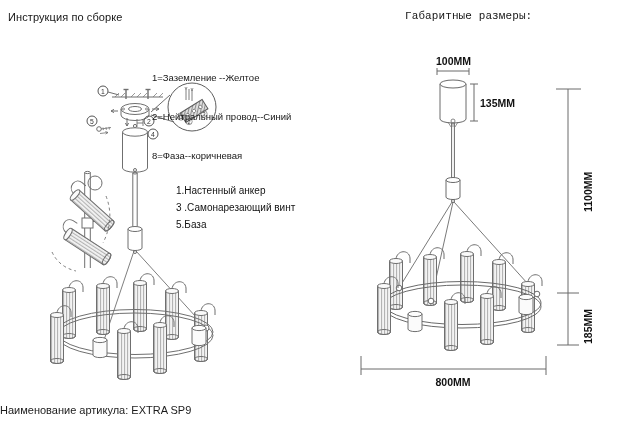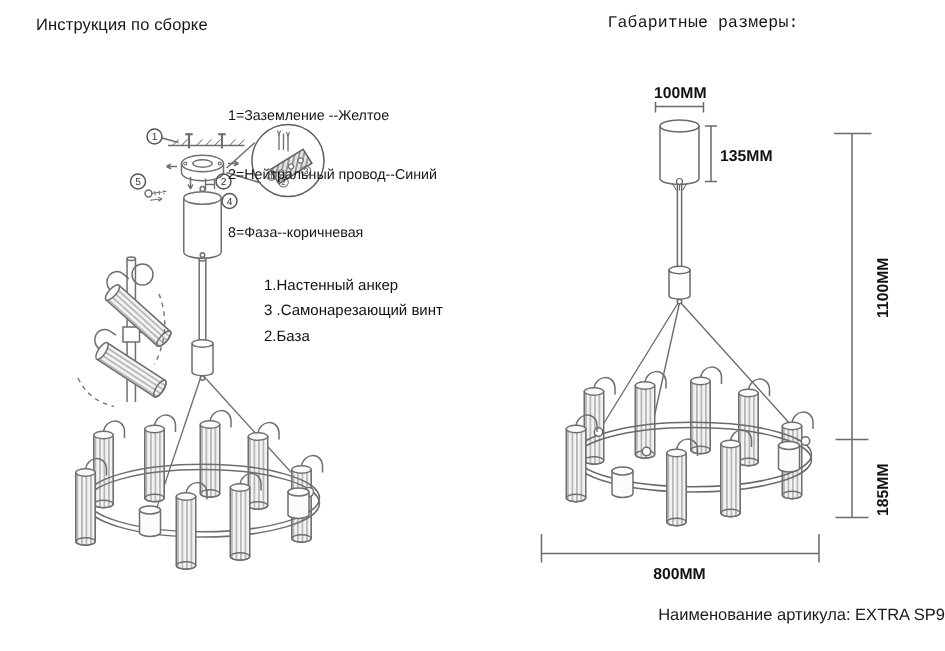--- a/index.html
+++ b/index.html
@@ -8,21 +8,21 @@
     width:630px;height:434px;
     background:#ffffff;
     font-family:"Liberation Sans", sans-serif;
     color:#1d1d1d;
     overflow:hidden;
   }
   .abs{position:absolute;}
   .title{font-size:11px;font-weight:400;color:#161616;letter-spacing:.1px;}
   .legend{font-size:9.5px;line-height:13px;color:#161616;white-space:pre;}
   .parts{font-size:10px;line-height:17px;color:#121212;}
-  .footer{font-size:11px;color:#1b1b1b;text-align:right;width:100%;}
+  .footer{font-size:11px;color:#1b1b1b;text-align:left;width:100%;}
   svg{position:absolute;left:0;top:0;}
   svg text{font-family:"Liberation Sans", sans-serif;fill:#1a1a1a;stroke:none;}
   .dim{font-size:10.5px;font-weight:700;fill:#111;}
   .co{font-size:6.8px;fill:#333;}
   .co2{font-size:5.6px;fill:#333;}
 </style>
 </head>
 <body>
 
 <div class="page">
@@ -249,30 +249,30 @@
         <text class="dim" transform="translate(592,344) rotate(-90)">185MM</text>
       </g>
 
       <g>
         <path d="M361,356 L361,375 M546,356 L546,375 M361,369 L546,369"></path>
         <text class="dim" x="453" y="386" text-anchor="middle">800MM</text>
       </g>
     </g>
   </svg>
 
-  <div class="abs title" style="left:8px;top:11px;margin-left:16px;">Инструкция по сборке</div>
+  <div class="abs title" style="left:8px;top:11px;">Инструкция по сборке</div>
   <div class="abs title" style="left:405px;top:10px;font-family:Liberation Mono, monospace;">Габаритные размеры:</div>
 
   <div class="abs legend" style="left:152px;top:45px;">
     <div>1=Заземление --Желтое</div>
     <div>2=Нейтральный провод--Синий</div>
     <div>8=Фаза--коричневая</div>
   </div>
 
   <div class="abs parts" style="left:176px;top:182px;">
     <div>1.Настенный анкер</div>
     <div>3 .Самонарезающий винт</div>
-    <div>2.База</div>
+    <div>5.База</div>
   </div>
 
   <div class="abs footer" style="left:0;top:404px;">Наименование артикула: EXTRA SP9</div>
 
 </div>
 
 </body></html>

